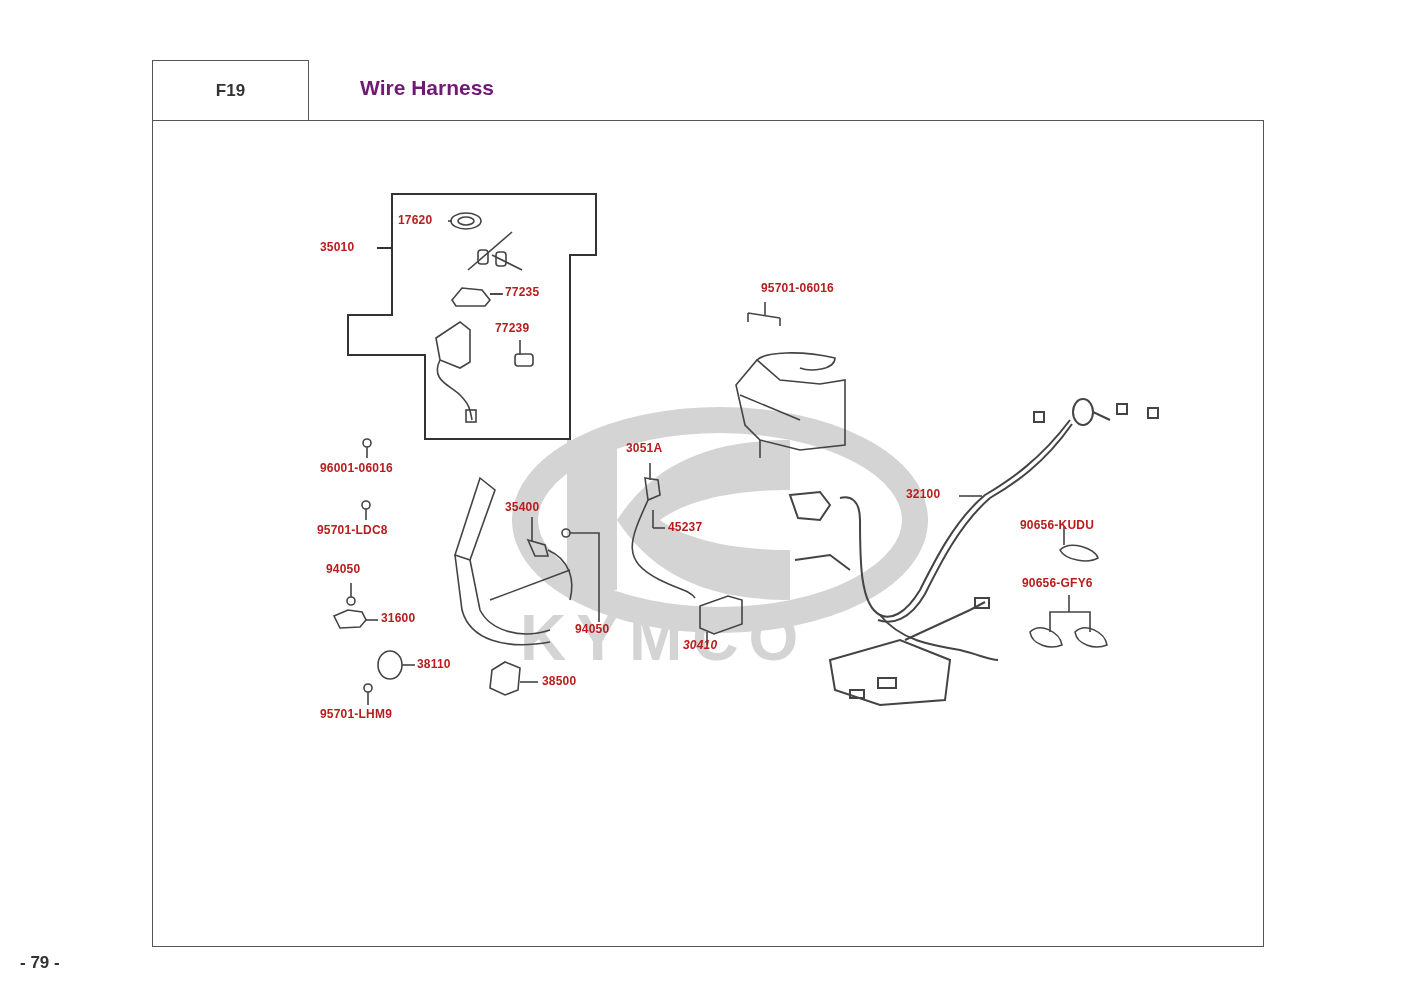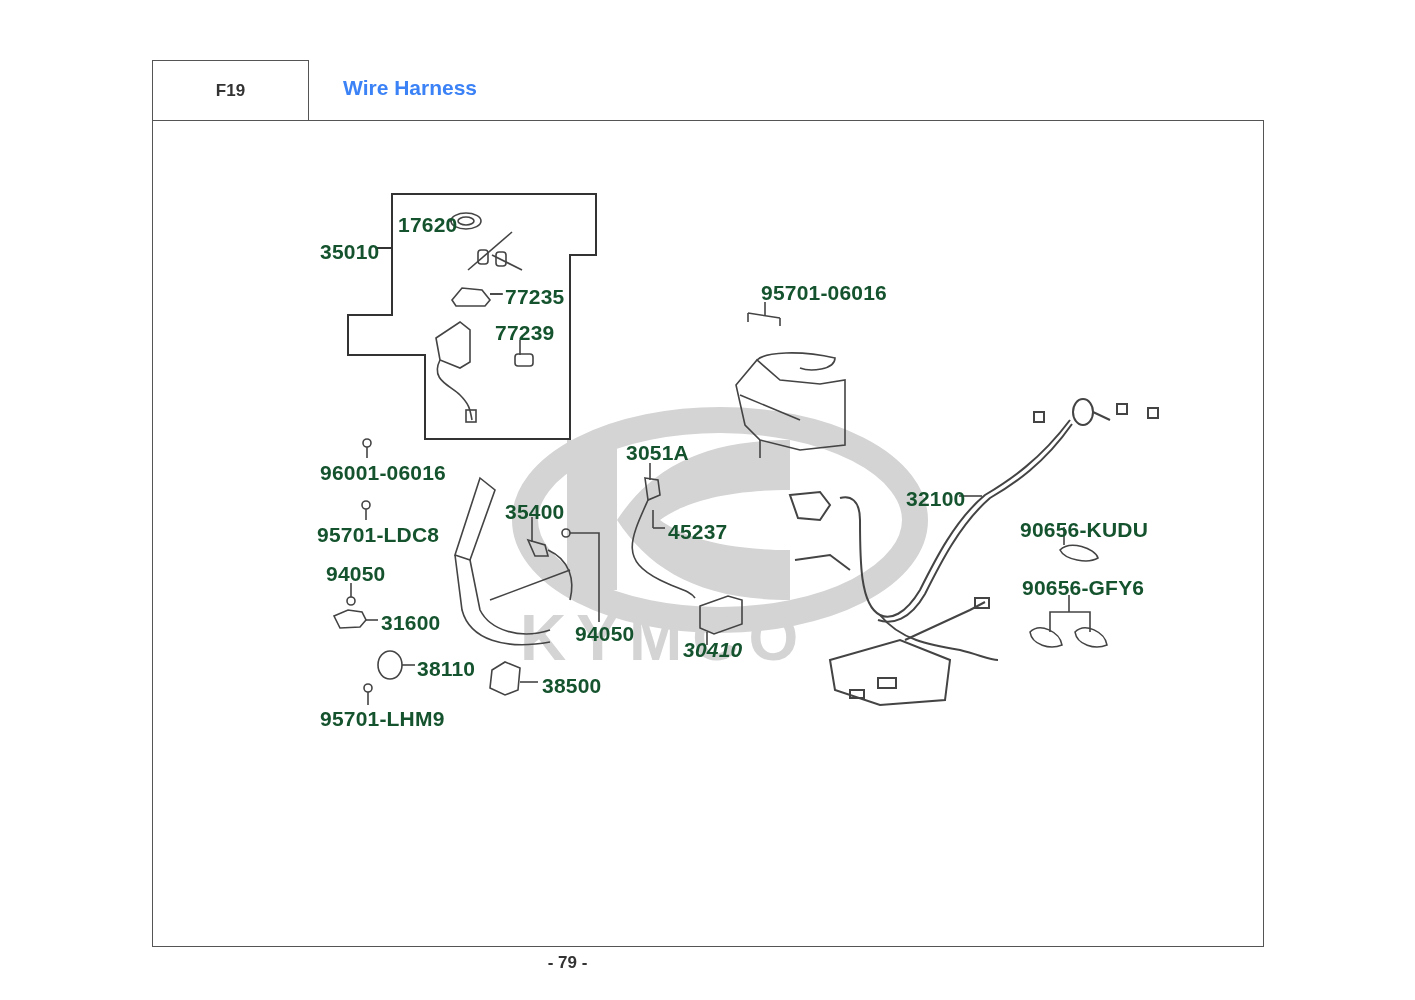--- a/index.html
+++ b/index.html
@@ -1,24 +1,24 @@
 <!DOCTYPE html>
 <html><head>
 <meta charset="utf-8">
 <style>
   html, body { margin:0; padding:0; background:#ffffff; }
   body { width:1415px; height:1000px; position:relative; overflow:hidden;
          font-family:"Liberation Sans", sans-serif; color:#222; }
   .abs { position:absolute; }
   .code-box { left:152px; top:60px; width:157px; height:60px; border:1.5px solid #555; border-bottom:none; box-sizing:border-box;
               display:flex; align-items:center; justify-content:center; font-weight:bold; font-size:17px; color:#333; }
-  .title { left:343px; top:76px; font-weight:bold; font-size:21px; color:#3b82f6; }
+  .title { left:360px; top:76px; font-weight:bold; font-size:21px; color:#701a75; }
   .frame { left:152px; top:120px; width:1112px; height:827px; border:1.5px solid #555; box-sizing:border-box; }
-  .pagenum { left:0; width:1135px; top:953px; text-align:center; font-size:17px; font-weight:bold; color:#333; }
-  .lbl { position:absolute; font-weight:bold; font-size:21px; color:#14532d; white-space:nowrap; letter-spacing:0.2px; }
+  .pagenum { left:0; width:1135px; top:953px; text-align:left; font-size:17px; font-weight:bold; color:#333;padding-left:20px; }
+  .lbl { position:absolute; font-weight:bold; font-size:12px; color:#b91c1c; white-space:nowrap; letter-spacing:0.2px; }
   svg#diagram { position:absolute; left:0; top:0; }
 </style>
 </head>
 <body>
 
 <div class="abs code-box">F19</div>
 <div class="abs title">Wire Harness</div>
 <div class="abs frame"></div>
 
 <svg id="diagram" width="1415" height="1000" viewBox="0 0 1415 1000">

